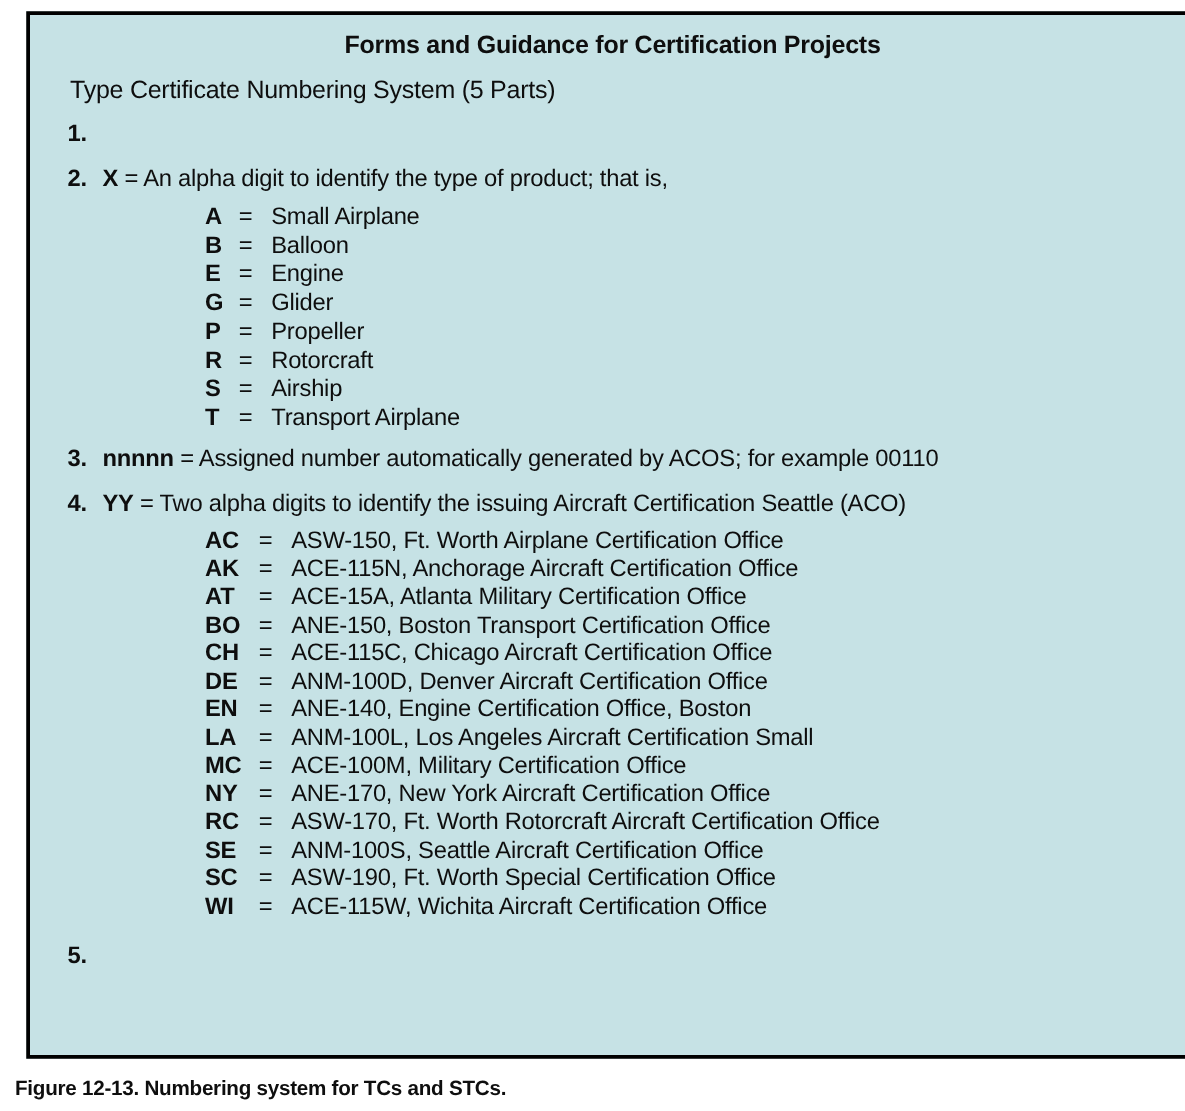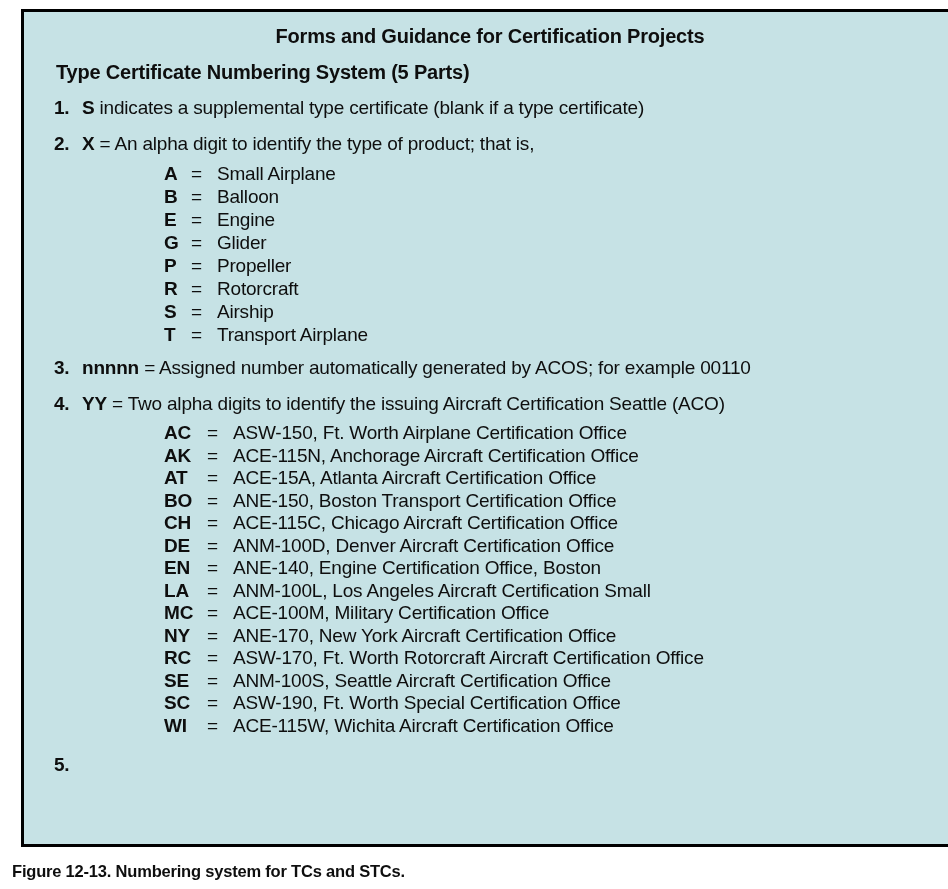--- a/index.html
+++ b/index.html
@@ -30,21 +30,21 @@
     overflow: hidden;
   }
   .fig-title {
     text-align: center;
     font-weight: bold;
     font-size: 20px;
     line-height: 24px;
     margin-top: 2px;
   }
   .fig-subtitle {
-    font-weight: bold;
+    font-weight: normal;
     font-size: 20px;
     line-height: 24px;
     margin: 12px 0 0 2px;
   }
   .item {
     display: flex;
     margin-top: 12px;
     line-height: 24px;
   }
   .item.gap-sm { margin-top: 10px; }
@@ -80,21 +80,20 @@
 <body>
 
 <div class="page">
   <div class="figure-box">
 
     <div class="fig-title">Forms and Guidance for Certification Projects</div>
     <div class="fig-subtitle">Type Certificate Numbering System (5 Parts)</div>
 
     <div class="item">
       <span class="num">1.</span>
-      <span class="body"><span class="key">S</span> <span>indicates a supplemental type certificate (blank if a type certificate)</span></span>
     </div>
 
     <div class="item">
       <span class="num">2.</span>
       <span class="body"><span class="key">X</span> <span>= An alpha digit to identify the type of product; that is,</span></span>
     </div>
 
     <div class="sub-list product">
       <div class="row">
         <span class="code">A</span>
@@ -155,21 +154,21 @@
           <span class="desc">ASW-150, Ft. Worth Airplane Certification Office</span>
       </div>
       <div class="row">
         <span class="code">AK</span>
           <span class="eq">=</span>
           <span class="desc">ACE-115N, Anchorage Aircraft Certification Office</span>
       </div>
       <div class="row">
         <span class="code">AT</span>
           <span class="eq">=</span>
-          <span class="desc">ACE-15A, Atlanta Aircraft Certification Office</span>
+          <span class="desc">ACE-15A, Atlanta Military Certification Office</span>
       </div>
       <div class="row">
         <span class="code">BO</span>
           <span class="eq">=</span>
           <span class="desc">ANE-150, Boston Transport Certification Office</span>
       </div>
       <div class="row">
         <span class="code">CH</span>
           <span class="eq">=</span>
           <span class="desc">ACE-115C, Chicago Aircraft Certification Office</span>

